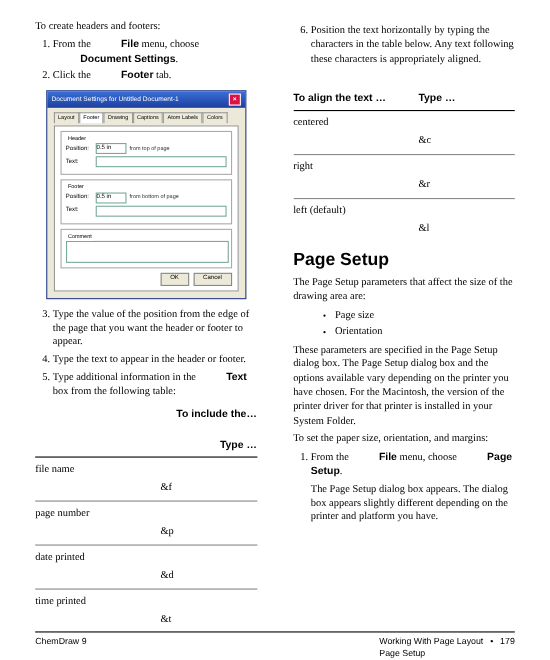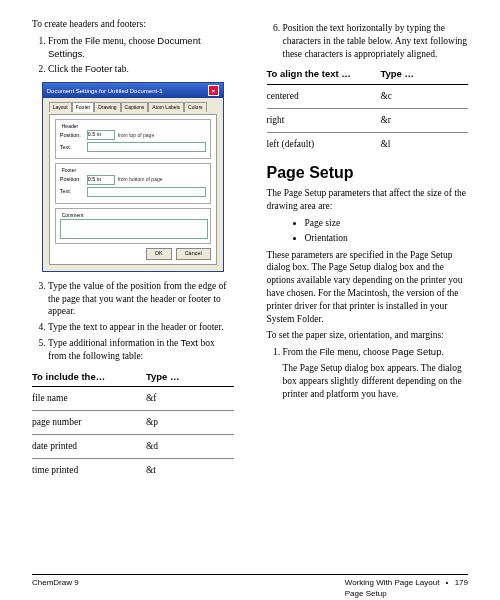--- a/index.html
+++ b/index.html
@@ -22,21 +22,21 @@
   }
   .col {
     flex: 1;
     min-width: 0;
   }
   p { margin: 0 0 4px 0; }
   ol { margin: 4px 0 6px 0; padding-left: 16px; }
   ol li { margin-bottom: 3px; }
   ul { margin: 3px 0 4px 0; padding-left: 14px; }
   ul li { margin-bottom: 2px; margin-left: 24px; }
-  .bold { font-weight: normal; font-family: Arial, Helvetica, sans-serif; }
+  .bold { font-weight: bold; font-family: Arial, Helvetica, sans-serif; margin-left: 25px; }
   .section-title {
     font-family: Arial, Helvetica, sans-serif;
     font-weight: bold;
     font-size: 16px;
     margin: 6px 0 4px 0;
   }
   .table-head {
     font-family: Arial, Helvetica, sans-serif;
     font-weight: bold;
     font-size: 9.5px;
@@ -46,21 +46,21 @@
     align-items: flex-end;
   }
   .tbl { width: 100%; }
   .trow {
     display: flex;
     border-bottom: 0.5px solid #888;
     padding: 5px 0;
   }
   .trow:last-child { border-bottom: none; }
   .tc1 { flex: 1.3; }
-  .tc2 { flex: 1; }
+  .tc2 { flex: 1; margin-top: 16px; }
   .dialog {
     margin: 6px auto 8px auto;
     width: 180px;
     border: 1px solid #2a3f8f;
     font-family: Tahoma, Arial, sans-serif;
     font-size: 5.5px;
     background: #ece9d8;
   }
   .dlg-title {
     background: linear-gradient(#3b6fd8,#1b3f9e);
@@ -177,21 +177,21 @@
     </div>
 
     <ol start="3">
       <li>Type the value of the position from the edge of the page that you want the header or footer to appear.</li>
       <li>Type the text to appear in the header or footer.</li>
       <li>
         <span>Type additional information in the </span><span class="bold">Text</span><span> box from the following table:</span>
       </li>
     </ol>
 
-    <div class="table-head" style="display:flex;">
+    <div class="table-head" style="display:flex;flex-direction:column;">
       <div class="tc1">To include the…</div>
       <div class="tc2">Type …</div>
     </div>
     <div class="tbl">
       <div class="trow">
           <div class="tc1">file name</div>
           <div class="tc2">&amp;f</div>
         </div>
       <div class="trow">
           <div class="tc1">page number</div>

